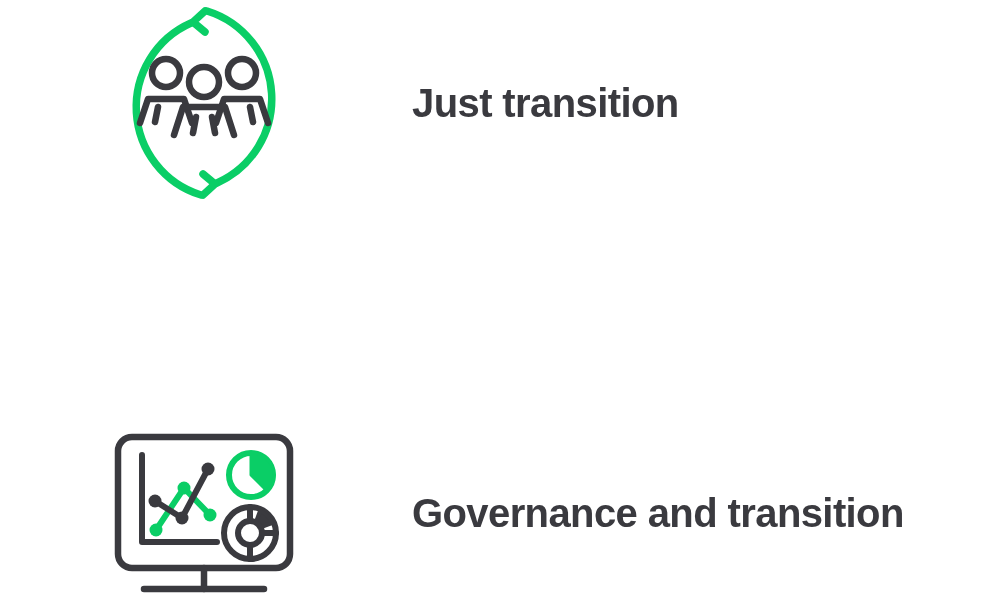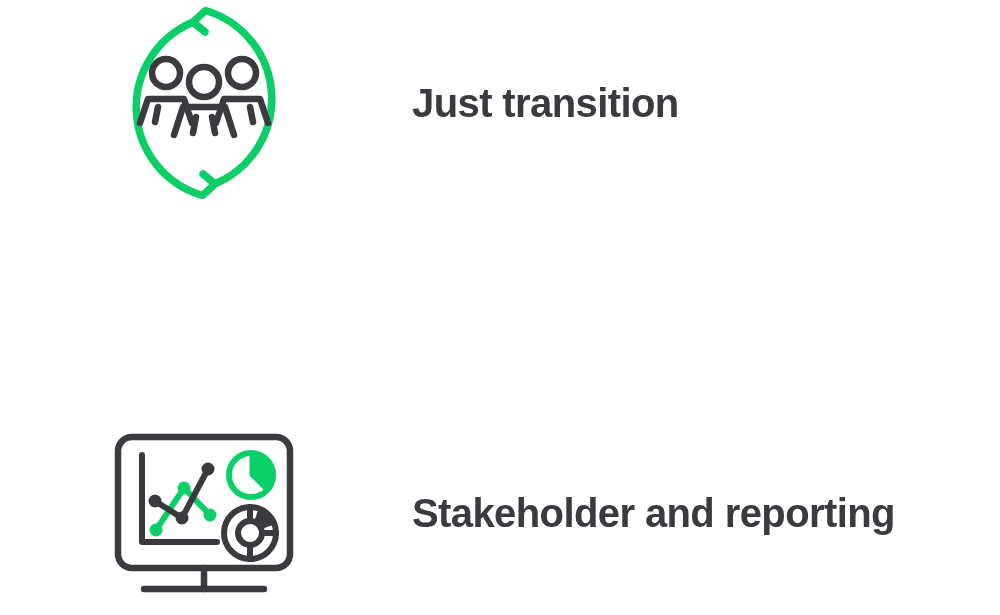--- a/index.html
+++ b/index.html
@@ -144,17 +144,17 @@
           <circle cx="146" cy="110" r="26" fill="none" stroke="#3a3a3f" stroke-width="6"></circle>
           <circle cx="146" cy="110" r="12" fill="none" stroke="#3a3a3f" stroke-width="6"></circle>
           <path d="M 146 84 L 146 98" stroke="#3a3a3f" stroke-width="6" stroke-linecap="round" fill="none"></path>
           <path d="M 146 122 L 146 136" stroke="#3a3a3f" stroke-width="6" stroke-linecap="round" fill="none"></path>
           <path d="M 158 110 L 172 110" stroke="#3a3a3f" stroke-width="6" stroke-linecap="round" fill="none"></path>
           <path d="M 156 88 A 22 22 0 0 1 168 100 L 157 104 A 10 10 0 0 0 152 99 Z" fill="#3a3a3f" stroke="#3a3a3f" stroke-width="4" stroke-linejoin="round"></path>
         </g>
       </svg>
     </div>
     <div class="label-cell">
-      <span class="feature-label">Stakeholder and reporting</span>
+      <span class="feature-label">Governance and transition</span>
     </div>
   </div>
 
 </div>
 
 </body></html>

